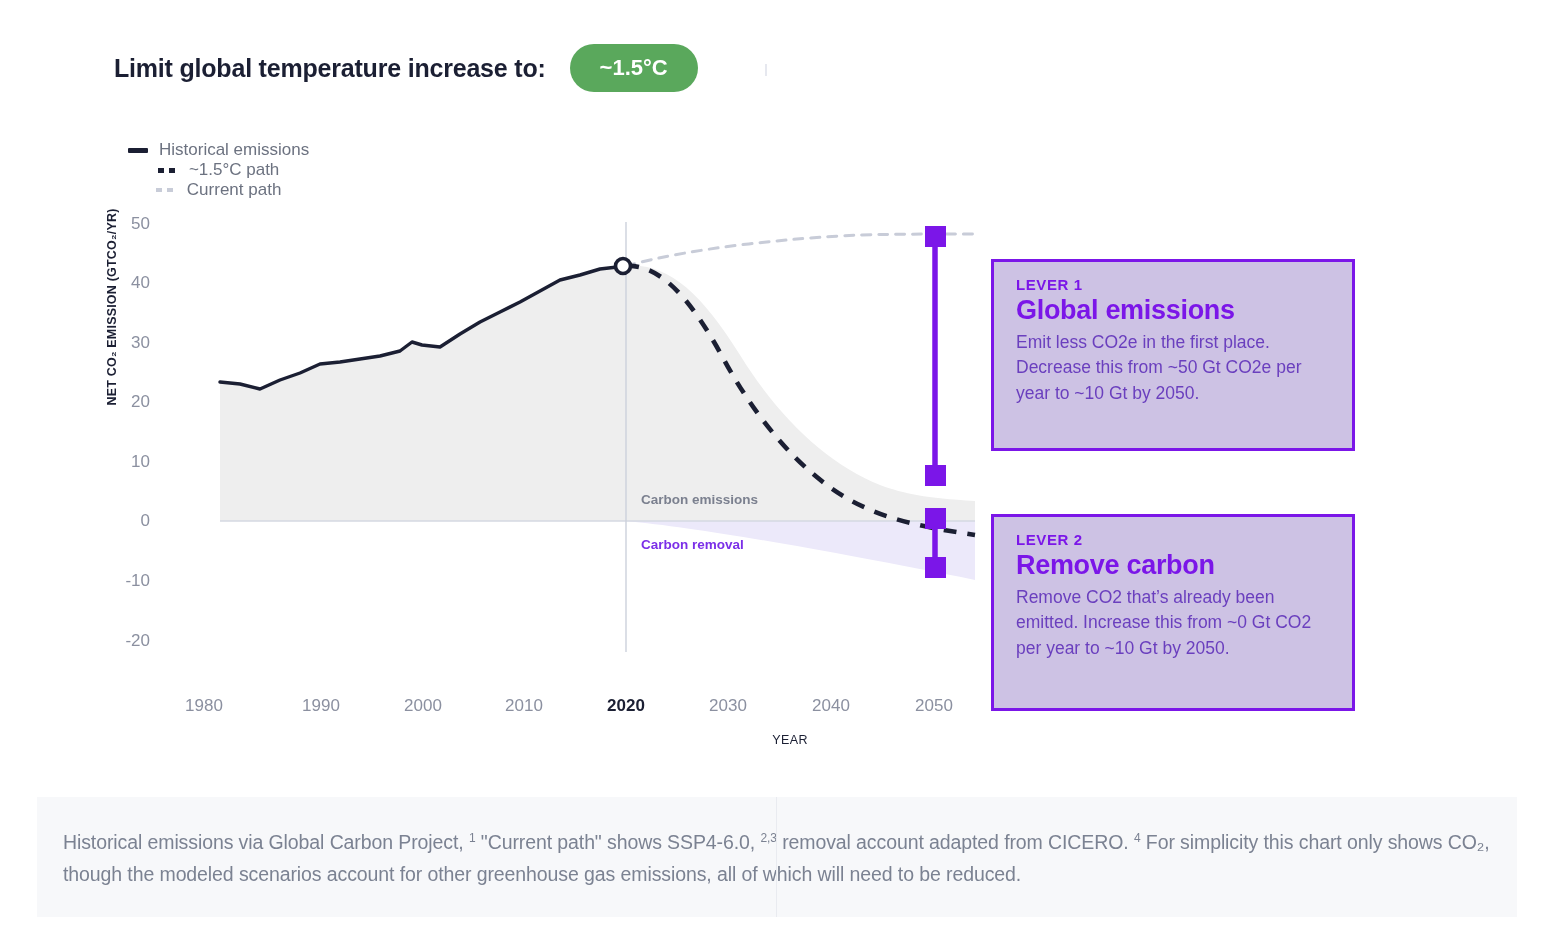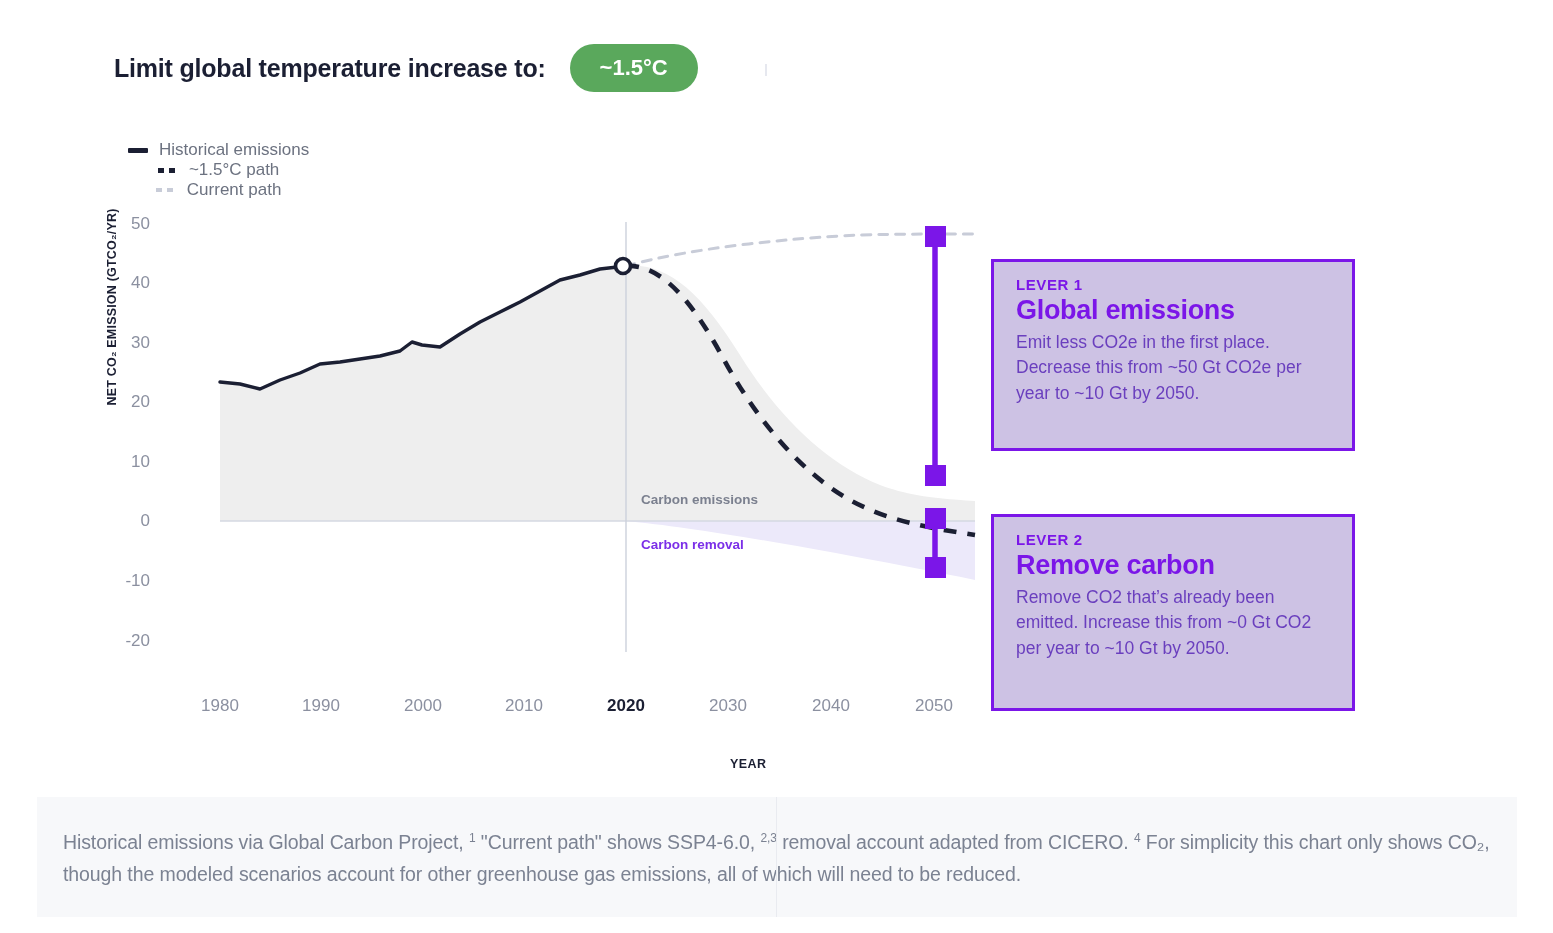--- a/index.html
+++ b/index.html
@@ -66,22 +66,23 @@
   }
   .xtick.current { color: #1b1f33; font-weight: bold; }
   .yaxis-title {
     position: absolute; left: -8px; top: 300px;
     width: 240px; text-align: center;
     transform: rotate(-90deg); transform-origin: center;
     font-size: 12.5px; font-weight: bold; color: #1b1f33;
     letter-spacing: 0.2px;
   }
   .xaxis-title {
-    position: absolute; left: 730px; top: 757px; width: 120px;
-    font-size: 12.5px; font-weight: bold; color: #1b1f33;
+    position: absolute; left: 730px; top: 733px; width: 120px;
+    text-align: center;
+    font-size: 12.5px; font-weight: normal; color: #1b1f33;
     letter-spacing: 0.4px;
   }
   .band-label { position: absolute; font-size: 13.5px; font-weight: bold; }
   .band-label.emissions { left: 641px; top: 492px; color: #7b808f; }
   .band-label.removal   { left: 641px; top: 537px; color: #7b2fe8; }
 
   
   .callout {
     position: absolute;
     background: #cdc2e4;
@@ -180,21 +181,21 @@
   <div class="ytick" style="left:106px; top:273px;">40</div>
   <div class="ytick" style="left:106px; top:333px;">30</div>
   <div class="ytick" style="left:106px; top:392px;">20</div>
   <div class="ytick" style="left:106px; top:452px;">10</div>
   <div class="ytick" style="left:106px; top:511px;">0</div>
   <div class="ytick" style="left:106px; top:571px;">-10</div>
   <div class="ytick" style="left:106px; top:631px;">-20</div>
 
   <div class="yaxis-title">NET CO₂ EMISSION (GTCO₂/YR)</div>
 
-  <div class="xtick" style="left:180px;">1980</div>
+  <div class="xtick" style="left:164px;">1980</div>
   <div class="xtick" style="left:281px;">1990</div>
   <div class="xtick" style="left:383px;">2000</div>
   <div class="xtick" style="left:484px;">2010</div>
   <div class="xtick current" style="left:586px;">2020</div>
   <div class="xtick" style="left:688px;">2030</div>
   <div class="xtick" style="left:791px;">2040</div>
   <div class="xtick" style="left:894px;">2050</div>
 
   <div class="xaxis-title">YEAR</div>
 

